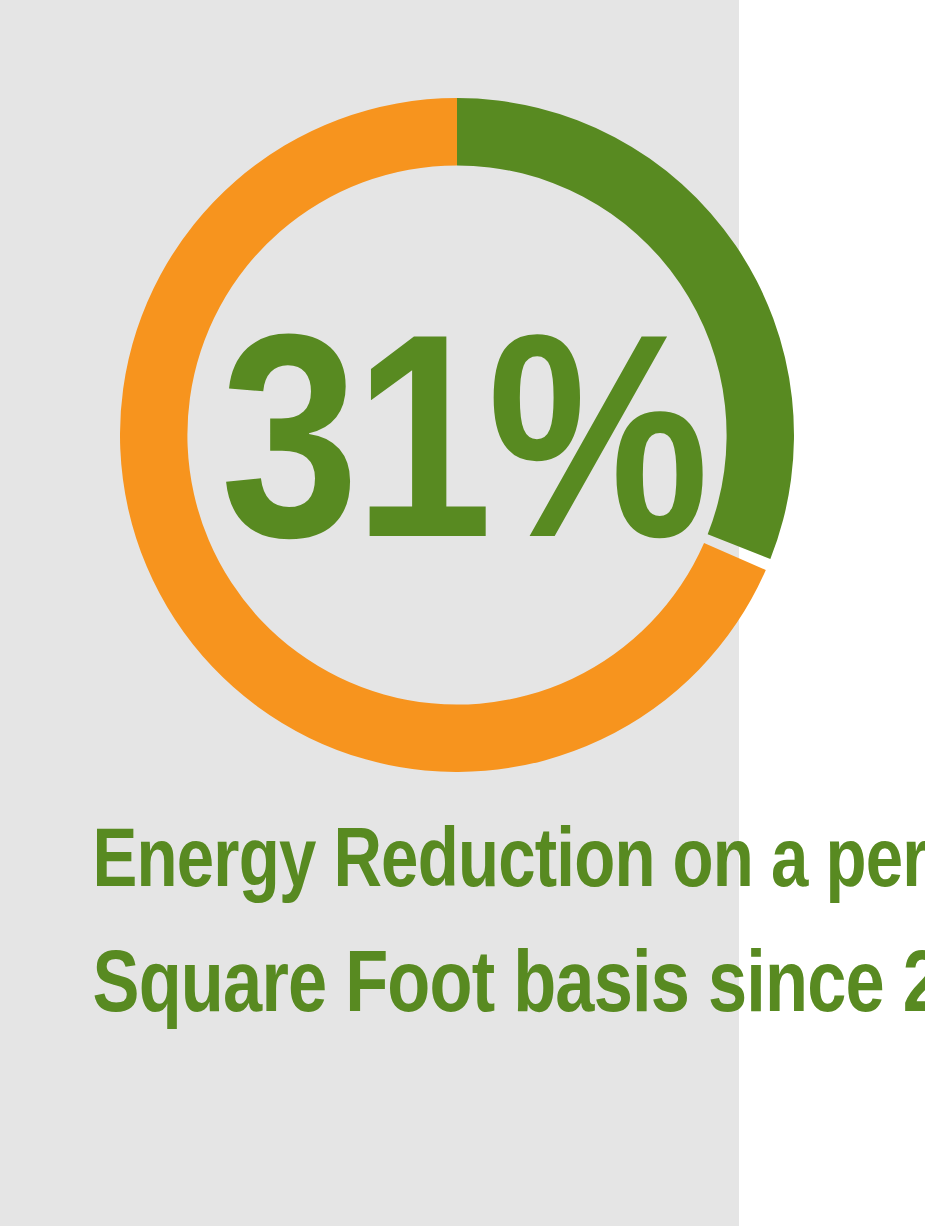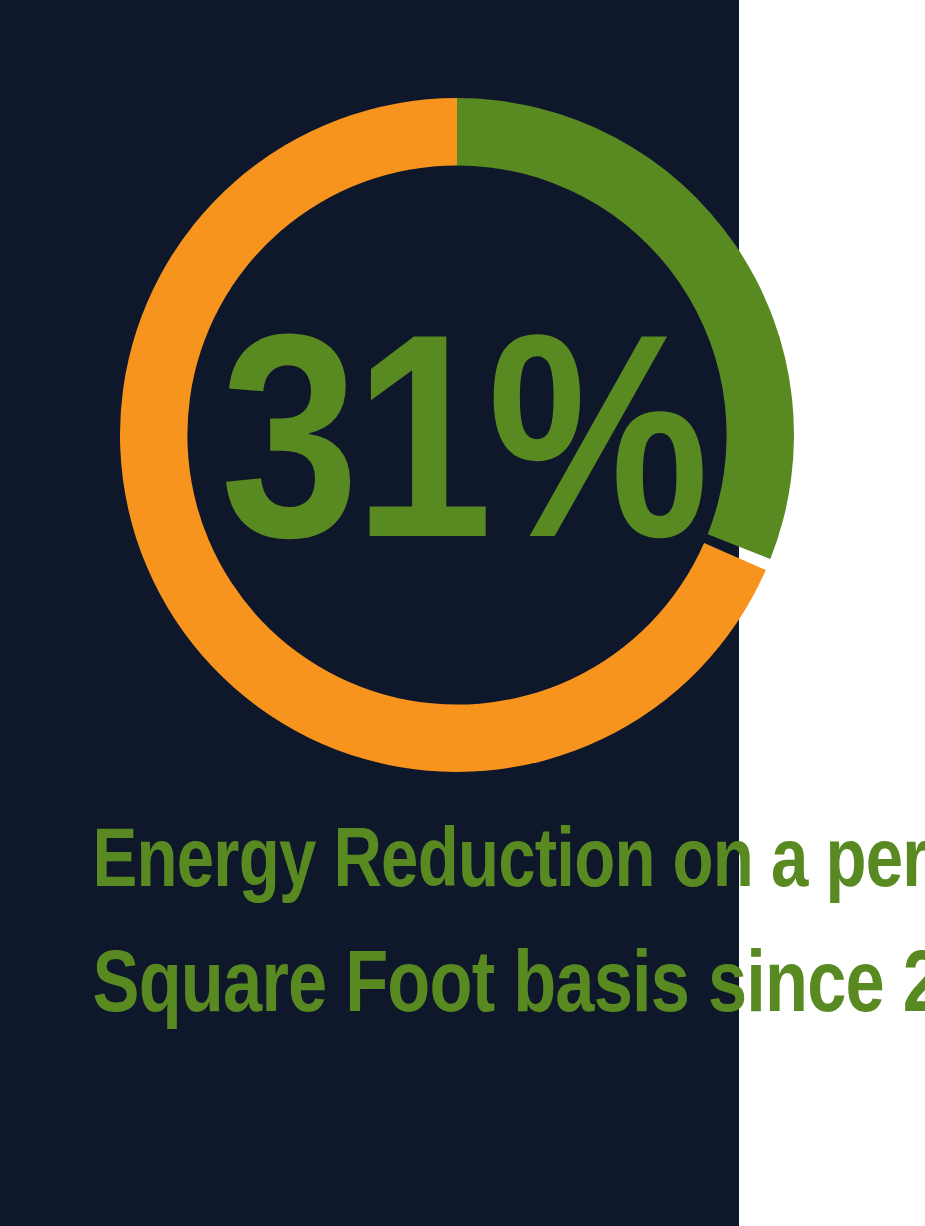--- a/index.html
+++ b/index.html
@@ -13,21 +13,21 @@
     height: 1226px;
     overflow: hidden;
     font-family: "Liberation Sans", "DejaVu Sans", sans-serif;
     -webkit-font-smoothing: antialiased;
   }
 
   .infographic {
     position: relative;
     width: 739px;
     height: 1226px;
-    background: #0f172a;
+    background: #e5e5e5;
   }
 
   
   .donut-block {
     position: absolute;
     left: 0;
     top: 0;
     width: 925px;
     height: 790px;
   }

